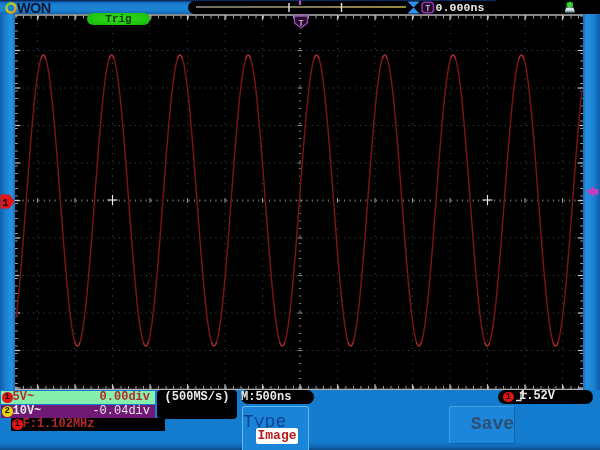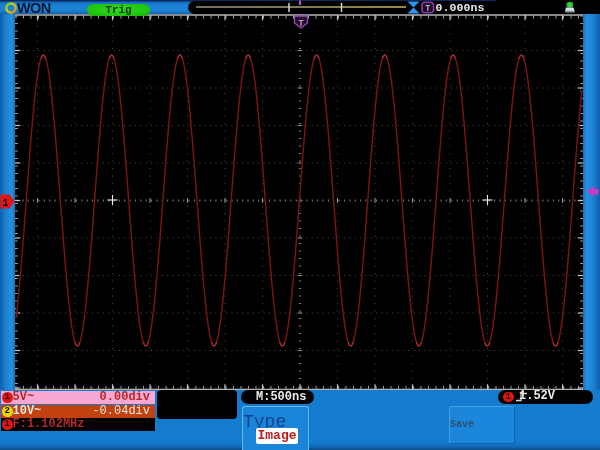--- a/index.html
+++ b/index.html
@@ -157,21 +157,21 @@
   <defs>
         <linearGradient id="ring" x1="0" y1="0" x2="1" y2="1">
           <stop offset="0" stop-color="#5ecb35"></stop>
           <stop offset="0.45" stop-color="#d8c81c"></stop>
           <stop offset="1" stop-color="#d88a14"></stop>
         </linearGradient>
       </defs>
   <circle cx="8" cy="7" r="4.6" fill="none" stroke="url(#ring)" stroke-width="2.6"></circle>
   <text x="14" y="12" font-family="Liberation Sans, sans-serif" font-size="14.5" font-weight="bold" fill="#0a1530" letter-spacing="-0.6">WON</text>
  </svg>
- <div class="abs" style="left:87px;top:4px;width:63px;height:12px;border-radius:6.5px;background:radial-gradient(ellipse at 50% 45%,#2fdb1c 0,#1fc40e 70%,#17a80a 100%)">
+ <div class="abs" style="left:87px;top:13px;width:63px;height:12px;border-radius:6.5px;background:radial-gradient(ellipse at 50% 45%,#2fdb1c 0,#1fc40e 70%,#17a80a 100%)">
    <div style="text-align:center;font-size:11px;font-weight:bold;color:#0d3607;line-height:12.5px">Trig</div>
  </div>
  <div class="abs" style="left:188px;top:1px;width:313px;height:13px;background:#000;border-radius:7px"></div>
  <svg class="abs" style="left:0;top:0" width="600" height="15">
       <defs>
         <linearGradient id="lg" gradientUnits="userSpaceOnUse" x1="196" y1="0" x2="406" y2="0">
           <stop offset="0" stop-color="#96968a"></stop>
           <stop offset="0.55" stop-color="#aaa273"></stop>
           <stop offset="1" stop-color="#c6ba55"></stop>
         </linearGradient>
@@ -186,37 +186,38 @@
 <text x="427.9" y="10.7" font-family="Liberation Mono, monospace" font-size="8.5" font-weight="bold" fill="#d0a0e0" text-anchor="middle">T</text>
 <text x="435.5" y="11.2" font-family="Liberation Mono, monospace" font-size="11.5" font-weight="bold" fill="#ececec" letter-spacing="0.1">0.000ns</text>
     </svg>
  <svg width="14" height="13" style="position:absolute;left:563px;top:1px" viewBox="0 0 14 13">
 <path d="M3.5 1.2 L10 1.2 L10 6 L3.5 6 Z" fill="#1da31d"></path>
 <path d="M6.8 0.2 L3.4 4.4 L5.1 4.4 L5.1 6.5 L8.5 6.5 L8.5 4.4 L10.2 4.4 Z" fill="#3ad43a"></path>
 <path d="M3 6.5 L10.5 6.5 L11.4 9.5 L11.4 11.3 L2.2 11.3 L2.2 9.5 Z" fill="#d8e4ec"></path>
 <path d="M2.2 9.7 L11.4 9.7 L11.4 11.3 L2.2 11.3 Z" fill="#7d96a8"></path>
 </svg>
 </div>
-<div class="abs mono" style="left:1px;top:391px;width:154px;height:12.5px;background:#f9a8d4;color:#b22a2a;font-size:12px;line-height:12.5px">
+<div class="abs mono" style="left:1px;top:391px;width:154px;height:12.5px;background:#86efac;color:#b22a2a;font-size:12px;line-height:12.5px">
  <span class="circ" style="background:#e41414;margin:1px 0 0 1px">1</span><span style="font-weight:bold">5V~</span><span class="abs" style="right:5px;font-weight:bold">0.00div</span>
 </div>
-<div class="abs mono" style="left:1px;top:404.5px;width:154px;height:12.5px;background:#c2410c;color:#e8e8e8;font-size:12px;line-height:12.5px">
+<div class="abs mono" style="left:1px;top:404.5px;width:154px;height:12.5px;background:#701a75;color:#e8e8e8;font-size:12px;line-height:12.5px">
  <span class="circ" style="background:#e8d600;margin:1px 0 0 1px">2</span><span style="font-weight:bold">10V~</span><span class="abs" style="right:5px;font-weight:normal">-0.04div</span>
 </div>
-<div class="abs mono" style="left:1px;top:418px;width:154px;height:13px;background:#000;color:#b22a2a;font-size:12px;line-height:13px">
+<div class="abs mono" style="left:11px;top:418px;width:154px;height:13px;background:#000;color:#b22a2a;font-size:12px;line-height:13px">
  <span class="circ" style="background:#e41414;margin:1px 0 0 1px">1</span><span style="font-weight:bold">F:1.102MHz</span>
 </div>
 <div class="abs mono" style="left:157px;top:390px;width:80px;height:29px;background:#000;border-radius:4px;color:#ececec;font-size:12px;font-weight:bold;text-align:center">
-</div>
-<div class="abs mono" style="left:241px;top:390px;width:73px;height:14px;background:#000;border-radius:7px;color:#ececec;font-size:12px;font-weight:bold;line-height:14px;padding-left:15px">M:500ns</div>
+ <div style="line-height:13.5px;margin-top:1px">(500MS/s)</div>
+</div>
+<div class="abs mono" style="left:241px;top:390px;width:73px;height:14px;background:#000;border-radius:7px;color:#ececec;font-size:12px;font-weight:bold;line-height:14px;padding-left:0">M:500ns</div>
 <div class="abs mono" style="left:498px;top:390px;width:95px;height:13.5px;background:#000;border-radius:7px;color:#ececec;font-size:12px;font-weight:bold;line-height:13.5px">
  <span class="circ" style="background:#e41414;margin:1.5px 0 0 5px;">1</span>
  <svg class="abs" style="left:17px;top:2px" width="16" height="10">
       <path d="M1 8.5 L6 8.5 L6 1.5 L12 1.5" fill="none" stroke="#dcdcdc" stroke-width="1.3"></path>
     </svg>
  <span class="abs" style="left:21px">1.52V</span>
 </div>
 <div class="abs" style="left:242px;top:406px;width:67px;height:44px;background:#1a84d8;border:1.2px solid #67b8ec;border-radius:3px 3px 0 0;border-bottom:none">
  <div class="mono" style="text-align:left;color:#0c4292;font-weight:normal;font-size:18px;margin-top:5px">Type</div>
  <div class="mono abs" style="left:12.5px;top:21px;width:42px;height:15.5px;background:#fff;border-radius:2px;color:#b91c1c;font-weight:bold;font-size:13px;line-height:15.5px;text-align:center">Image</div>
 </div>
 <div class="abs" style="left:449px;top:406px;width:66px;height:38px;background:#1c86da;border-radius:2.5px;border-top:1.5px solid #429fe2;border-left:1.5px solid #429fe2;border-right:1.5px solid #0f64aa;border-bottom:1.5px solid #0f64aa">
- <div class="mono" style="text-align:left;color:#2e4f72;font-weight:bold;font-size:10px;line-height:35px">Save</div>
+ <div class="mono" style="text-align:right;color:#2e4f72;font-weight:bold;font-size:18px;line-height:35px">Save</div>
 </div>
 </body></html>

